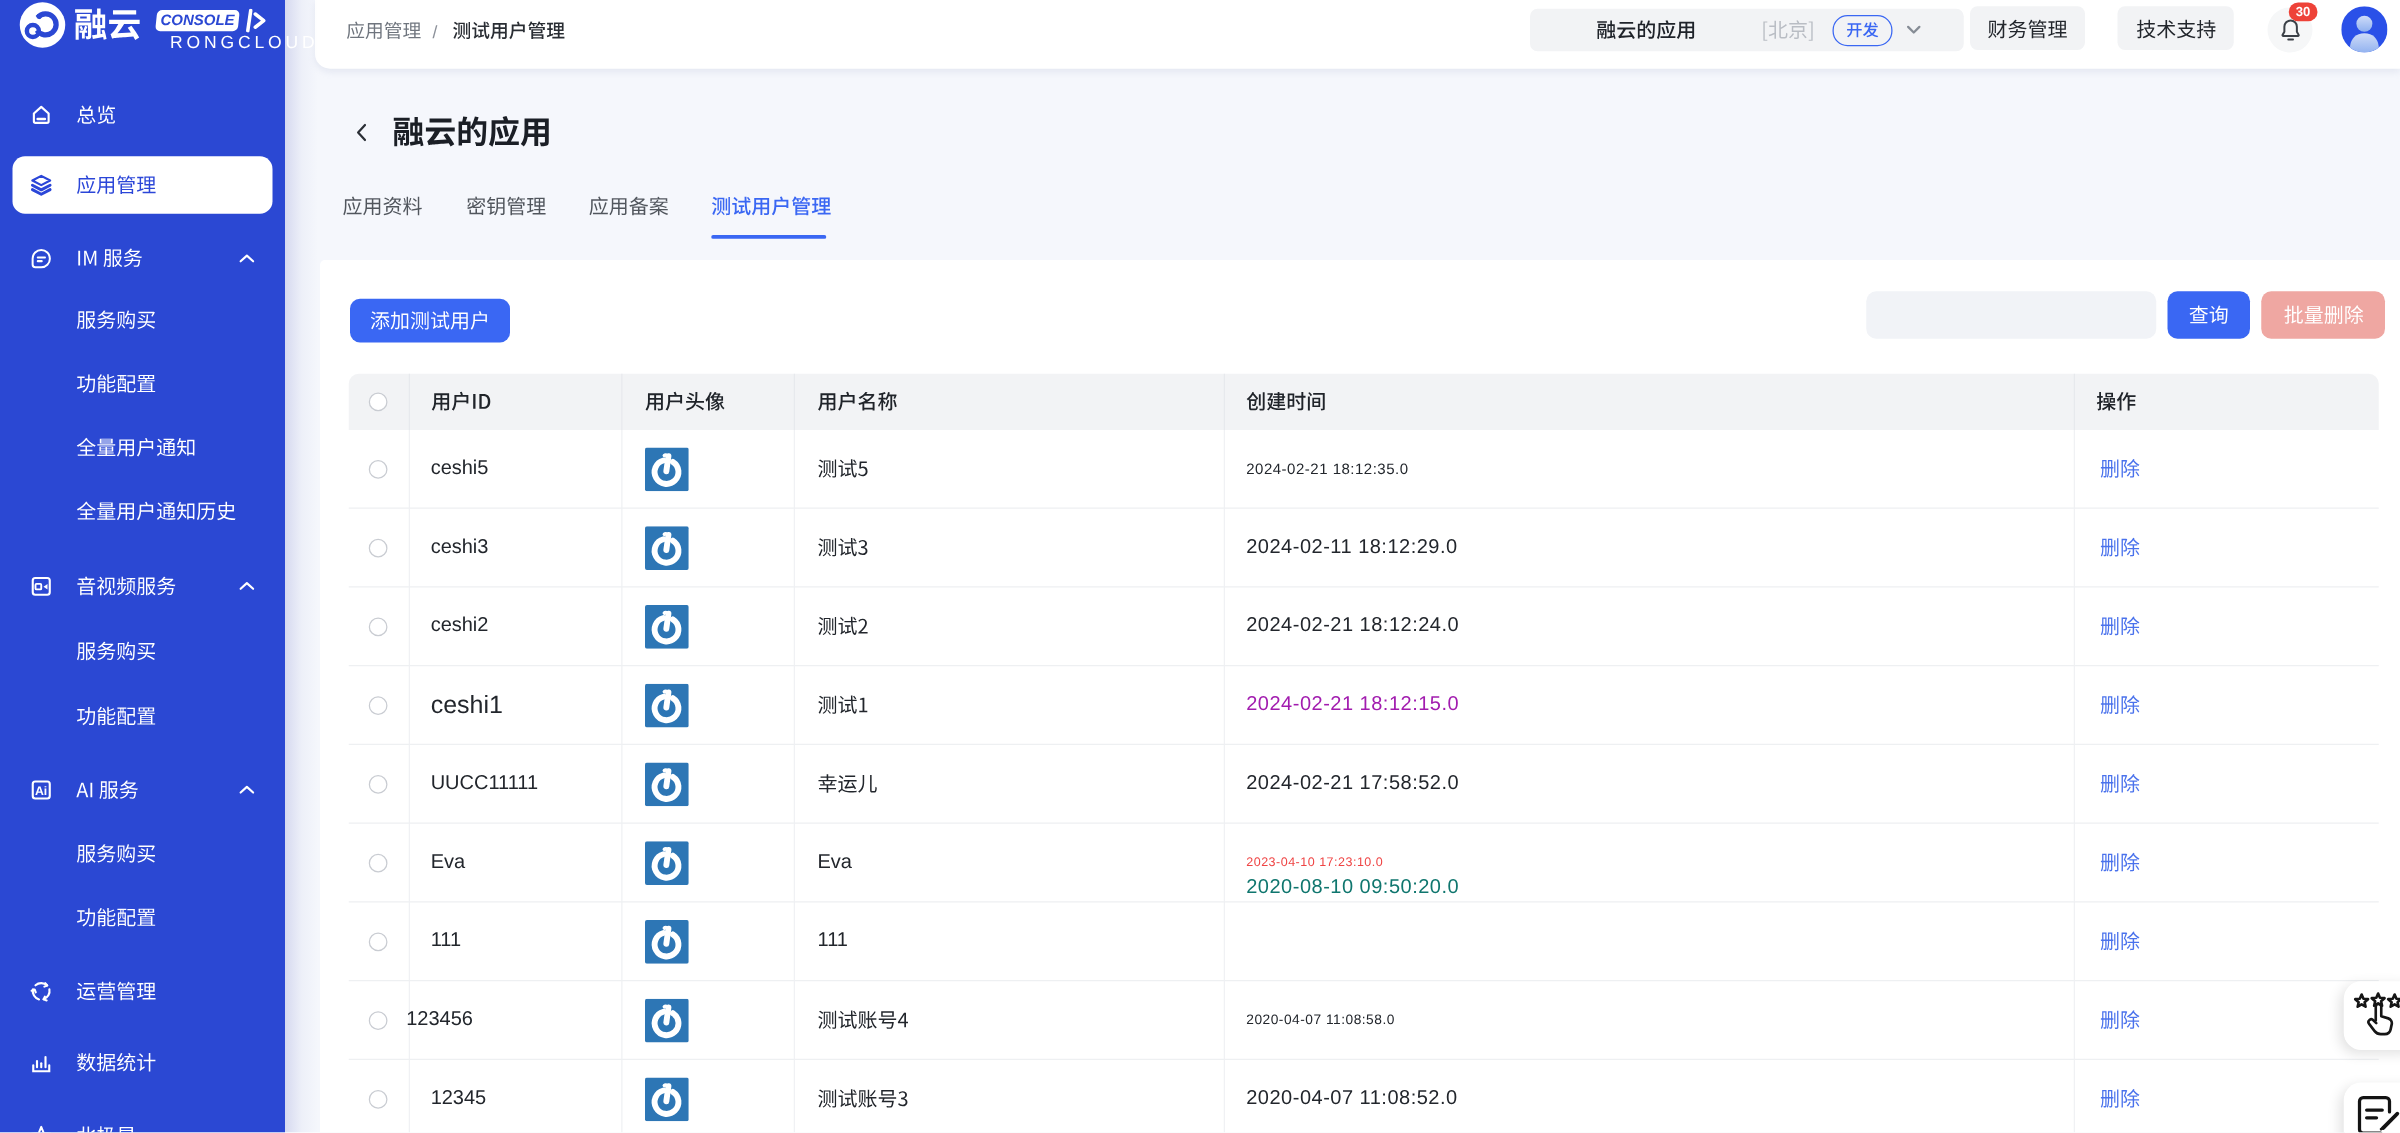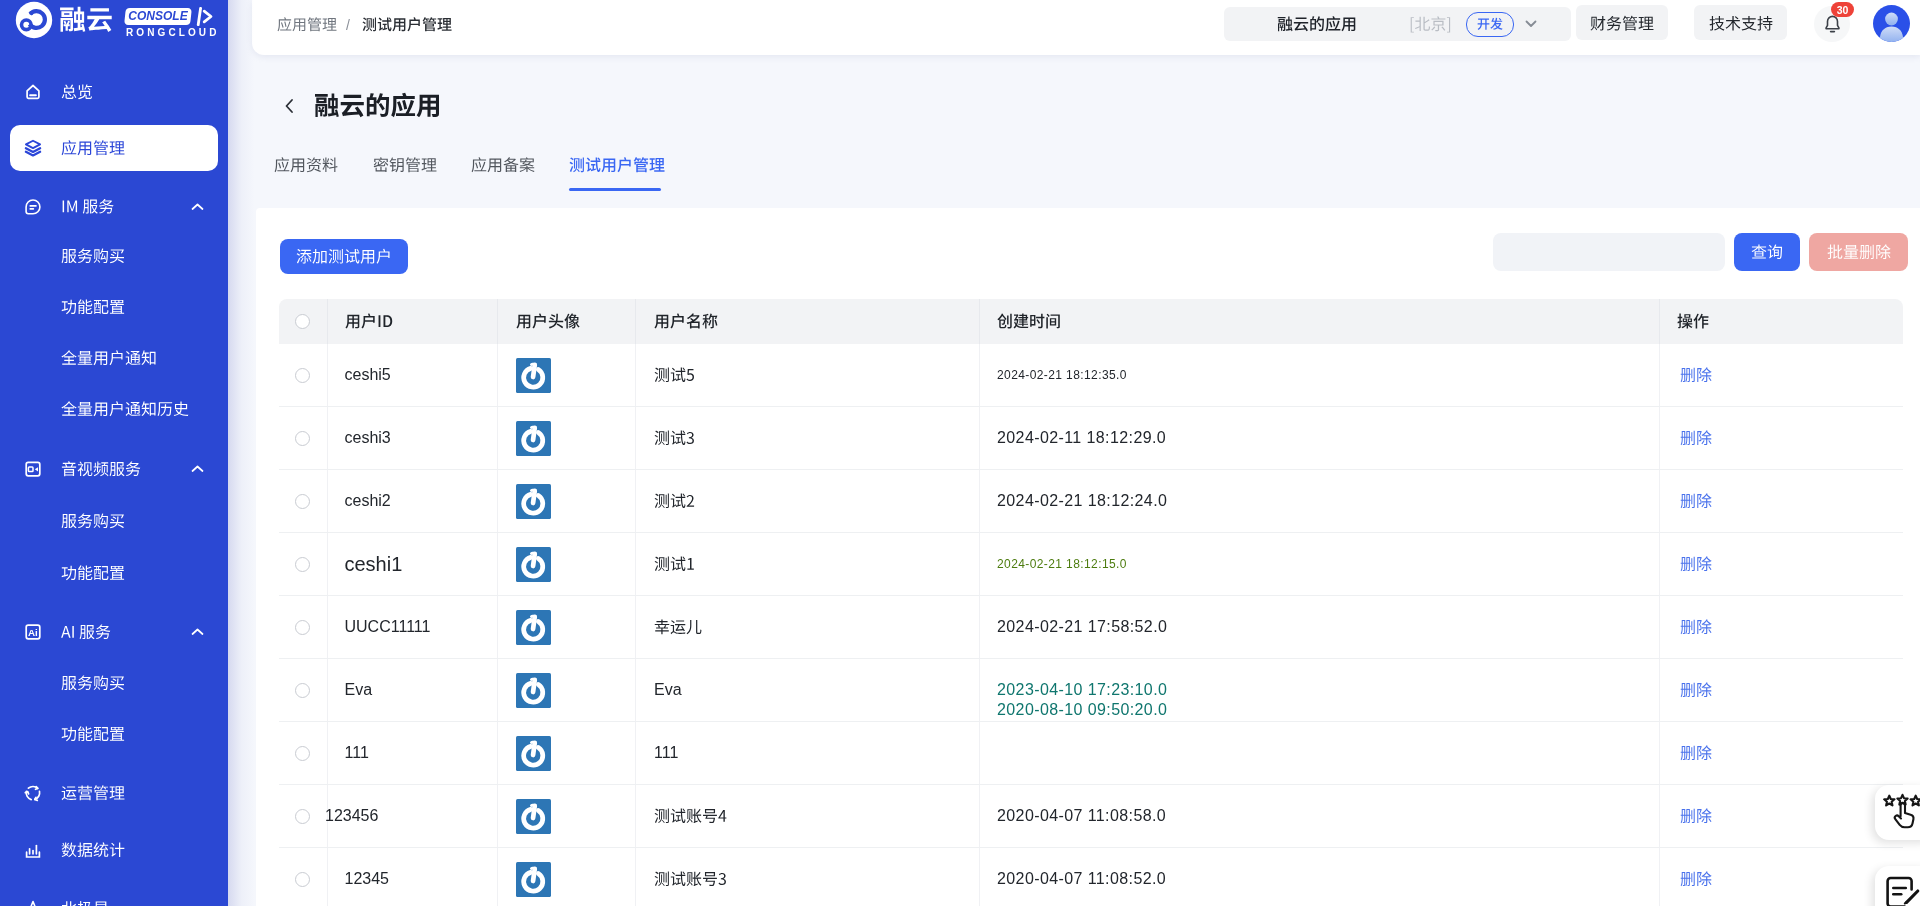--- a/index.html
+++ b/index.html
@@ -178,21 +178,21 @@
     <rect width="40" height="40" rx="1.8" fill="#2d76b5"></rect>
     <g fill="none" stroke="#fff" stroke-linecap="round" transform="rotate(8 20 21)">
       <path d="M19.5 8.8 c-0.6 -2.0 -2.9 -1.9 -3.7 -0.9" stroke-width="3.2"></path>
       <path d="M19.6 7.8 V21.8" stroke-width="5.4"></path>
       <path d="M24.4 12.5 A10.9 10.9 0 1 1 15.6 12.4" stroke-width="5.4"></path>
     </g>
   </svg>
 <svg style="position:absolute;left:654.0px;top:0.0px;overflow:visible" width="2" height="2">
     <path transform="translate(0,569.84) scale(0.016000,-0.016000)" d="M486 92C537 42 596 -28 624 -73L673 -39C644 4 584 72 533 121ZM312 782V154H371V724H588V157H649V782ZM867 827V7C867 -8 861 -13 847 -13C833 -14 786 -14 733 -13C742 -31 752 -60 755 -76C825 -77 868 -75 894 -64C919 -53 929 -34 929 7V827ZM730 750V151H790V750ZM446 653V299C446 178 426 53 259 -32C270 -41 289 -66 296 -78C476 13 504 164 504 298V653ZM81 776C137 745 209 697 243 665L289 726C253 756 180 800 126 829ZM38 506C93 475 166 430 202 400L247 460C209 489 135 532 81 560ZM58 -27 126 -67C168 25 218 148 254 253L194 292C154 180 98 50 58 -27Z M1120 775C1171 731 1235 667 1265 626L1317 678C1287 718 1222 778 1170 821ZM1777 796C1819 752 1865 691 1885 651L1940 688C1918 727 1871 785 1829 828ZM1050 526V454H1189V94C1189 51 1159 22 1141 11C1154 -4 1172 -36 1179 -54C1194 -36 1221 -18 1392 97C1385 112 1376 141 1371 161L1260 89V526ZM1671 835 1677 632H1346V560H1680C1698 183 1745 -74 1869 -77C1907 -77 1947 -35 1967 134C1953 140 1921 160 1907 175C1901 77 1889 21 1871 21C1809 24 1770 251 1754 560H1959V632H1751C1749 697 1747 765 1747 835ZM1360 61 1381 -10C1465 15 1574 47 1679 78L1669 145L1552 112V344H1646V414H1378V344H1483V93Z M2088 0H2490V76H2343V733H2273C2233 710 2186 693 2121 681V623H2252V76H2088Z" fill="#22262c"></path>
   </svg>
-<div class="fx" style="left:997px;top:552.0px;height:24px;font-size:12px;letter-spacing:.4px;color:#4d7c0f">2024-02-21 18:12:15.0</div>
+<div class="fx" style="left:997px;top:552.0px;height:24px;font-size:16px;letter-spacing:.4px;color:#a21caf">2024-02-21 18:12:15.0</div>
 <svg style="position:absolute;left:1680.0px;top:0.0px;overflow:visible" width="2" height="2">
     <path transform="translate(0,569.84) scale(0.016000,-0.016000)" d="M709 729V164H770V729ZM854 823V5C854 -10 849 -14 836 -14C823 -14 781 -15 733 -13C743 -32 753 -62 755 -80C819 -80 860 -78 885 -67C910 -56 920 -36 920 5V823ZM44 450V381H108V331C108 207 103 59 39 -43C55 -50 82 -69 94 -81C162 27 171 199 171 332V381H264V12C264 1 260 -3 250 -3C239 -3 207 -4 171 -3C180 -20 188 -51 190 -69C243 -69 277 -67 298 -55C320 -44 327 -23 327 11V381H397V374C397 242 393 71 337 -46C352 -53 380 -69 392 -79C452 44 460 235 460 375V381H553V12C553 0 549 -3 539 -4C528 -4 496 -4 460 -3C469 -21 477 -51 479 -69C533 -69 566 -67 587 -56C609 -44 616 -24 616 11V381H668V450H616V808H397V450H327V808H108V450ZM171 741H264V450H171ZM460 741H553V450H460Z M1474 221C1440 149 1389 74 1336 22C1353 12 1382 -8 1394 -19C1445 36 1502 122 1541 202ZM1764 200C1817 136 1879 47 1907 -10L1967 25C1938 81 1877 166 1820 229ZM1078 800V-77H1145V732H1274C1250 665 1219 576 1189 505C1266 426 1285 358 1285 303C1285 271 1279 244 1262 233C1254 226 1243 224 1229 223C1213 222 1191 222 1167 225C1178 205 1184 177 1185 158C1209 157 1236 157 1257 159C1278 162 1297 168 1311 179C1340 199 1352 241 1352 296C1351 358 1333 430 1256 513C1292 592 1331 691 1362 774L1314 803L1303 800ZM1371 345V276H1634V7C1634 -6 1630 -11 1614 -11C1600 -12 1551 -12 1495 -10C1507 -30 1517 -59 1521 -79C1593 -79 1639 -78 1668 -66C1697 -55 1706 -34 1706 7V276H1954V345H1706V467H1860V533H1465V467H1634V345ZM1661 847C1595 727 1470 611 1344 546C1362 532 1383 509 1394 492C1493 549 1590 634 1664 730C1749 624 1835 557 1924 501C1935 522 1957 546 1975 561C1882 611 1789 678 1702 784L1725 822Z" fill="#4a72ec"></path>
   </svg>
 <div class="a" style="left:279px;top:657.5px;width:1624px;height:1px;background:#eef0f2"></div>
 <div class="a" style="left:295px;top:619.5px;width:15px;height:15px;border:1.4px solid #c9ccd2;border-radius:50%;background:#fff;box-sizing:border-box"></div>
 <div class="fx" style="left:344.5px;top:615.0px;height:24px;font-size:16px;color:#22262c">UUCC11111</div>
 <svg class="a" style="left:516px;top:609.5px" width="35" height="35" viewBox="0 0 40 40">
     <rect width="40" height="40" rx="1.8" fill="#2d76b5"></rect>
     <g fill="none" stroke="#fff" stroke-linecap="round" transform="rotate(8 20 21)">
       <path d="M19.5 8.8 c-0.6 -2.0 -2.9 -1.9 -3.7 -0.9" stroke-width="3.2"></path>
@@ -212,21 +212,21 @@
 <div class="fx" style="left:344.5px;top:678.0px;height:24px;font-size:16px;color:#22262c">Eva</div>
 <svg class="a" style="left:516px;top:672.5px" width="35" height="35" viewBox="0 0 40 40">
     <rect width="40" height="40" rx="1.8" fill="#2d76b5"></rect>
     <g fill="none" stroke="#fff" stroke-linecap="round" transform="rotate(8 20 21)">
       <path d="M19.5 8.8 c-0.6 -2.0 -2.9 -1.9 -3.7 -0.9" stroke-width="3.2"></path>
       <path d="M19.6 7.8 V21.8" stroke-width="5.4"></path>
       <path d="M24.4 12.5 A10.9 10.9 0 1 1 15.6 12.4" stroke-width="5.4"></path>
     </g>
   </svg>
 <div class="fx" style="left:654px;top:678.0px;height:24px;font-size:16px;color:#22262c">Eva</div>
-<div class="fx" style="left:997px;top:678.0px;height:24px;font-size:16px;letter-spacing:.4px;color:#0f766e">2023-04-10 17:23:10.0</div>
+<div class="fx" style="left:997px;top:678.0px;height:24px;font-size:10px;letter-spacing:.4px;color:#ef4444">2023-04-10 17:23:10.0</div>
 <svg style="position:absolute;left:1680.0px;top:0.0px;overflow:visible" width="2" height="2">
     <path transform="translate(0,695.84) scale(0.016000,-0.016000)" d="M709 729V164H770V729ZM854 823V5C854 -10 849 -14 836 -14C823 -14 781 -15 733 -13C743 -32 753 -62 755 -80C819 -80 860 -78 885 -67C910 -56 920 -36 920 5V823ZM44 450V381H108V331C108 207 103 59 39 -43C55 -50 82 -69 94 -81C162 27 171 199 171 332V381H264V12C264 1 260 -3 250 -3C239 -3 207 -4 171 -3C180 -20 188 -51 190 -69C243 -69 277 -67 298 -55C320 -44 327 -23 327 11V381H397V374C397 242 393 71 337 -46C352 -53 380 -69 392 -79C452 44 460 235 460 375V381H553V12C553 0 549 -3 539 -4C528 -4 496 -4 460 -3C469 -21 477 -51 479 -69C533 -69 566 -67 587 -56C609 -44 616 -24 616 11V381H668V450H616V808H397V450H327V808H108V450ZM171 741H264V450H171ZM460 741H553V450H460Z M1474 221C1440 149 1389 74 1336 22C1353 12 1382 -8 1394 -19C1445 36 1502 122 1541 202ZM1764 200C1817 136 1879 47 1907 -10L1967 25C1938 81 1877 166 1820 229ZM1078 800V-77H1145V732H1274C1250 665 1219 576 1189 505C1266 426 1285 358 1285 303C1285 271 1279 244 1262 233C1254 226 1243 224 1229 223C1213 222 1191 222 1167 225C1178 205 1184 177 1185 158C1209 157 1236 157 1257 159C1278 162 1297 168 1311 179C1340 199 1352 241 1352 296C1351 358 1333 430 1256 513C1292 592 1331 691 1362 774L1314 803L1303 800ZM1371 345V276H1634V7C1634 -6 1630 -11 1614 -11C1600 -12 1551 -12 1495 -10C1507 -30 1517 -59 1521 -79C1593 -79 1639 -78 1668 -66C1697 -55 1706 -34 1706 7V276H1954V345H1706V467H1860V533H1465V467H1634V345ZM1661 847C1595 727 1470 611 1344 546C1362 532 1383 509 1394 492C1493 549 1590 634 1664 730C1749 624 1835 557 1924 501C1935 522 1957 546 1975 561C1882 611 1789 678 1702 784L1725 822Z" fill="#4a72ec"></path>
   </svg>
 <div class="a" style="left:279px;top:783.5px;width:1624px;height:1px;background:#eef0f2"></div>
 <div class="a" style="left:295px;top:745.5px;width:15px;height:15px;border:1.4px solid #c9ccd2;border-radius:50%;background:#fff;box-sizing:border-box"></div>
 <div class="fx" style="left:344.5px;top:741.0px;height:24px;font-size:16px;color:#22262c">111</div>
 <svg class="a" style="left:516px;top:735.5px" width="35" height="35" viewBox="0 0 40 40">
     <rect width="40" height="40" rx="1.8" fill="#2d76b5"></rect>
     <g fill="none" stroke="#fff" stroke-linecap="round" transform="rotate(8 20 21)">
       <path d="M19.5 8.8 c-0.6 -2.0 -2.9 -1.9 -3.7 -0.9" stroke-width="3.2"></path>
@@ -246,21 +246,21 @@
     <rect width="40" height="40" rx="1.8" fill="#2d76b5"></rect>
     <g fill="none" stroke="#fff" stroke-linecap="round" transform="rotate(8 20 21)">
       <path d="M19.5 8.8 c-0.6 -2.0 -2.9 -1.9 -3.7 -0.9" stroke-width="3.2"></path>
       <path d="M19.6 7.8 V21.8" stroke-width="5.4"></path>
       <path d="M24.4 12.5 A10.9 10.9 0 1 1 15.6 12.4" stroke-width="5.4"></path>
     </g>
   </svg>
 <svg style="position:absolute;left:654.0px;top:0.0px;overflow:visible" width="2" height="2">
     <path transform="translate(0,821.84) scale(0.016000,-0.016000)" d="M486 92C537 42 596 -28 624 -73L673 -39C644 4 584 72 533 121ZM312 782V154H371V724H588V157H649V782ZM867 827V7C867 -8 861 -13 847 -13C833 -14 786 -14 733 -13C742 -31 752 -60 755 -76C825 -77 868 -75 894 -64C919 -53 929 -34 929 7V827ZM730 750V151H790V750ZM446 653V299C446 178 426 53 259 -32C270 -41 289 -66 296 -78C476 13 504 164 504 298V653ZM81 776C137 745 209 697 243 665L289 726C253 756 180 800 126 829ZM38 506C93 475 166 430 202 400L247 460C209 489 135 532 81 560ZM58 -27 126 -67C168 25 218 148 254 253L194 292C154 180 98 50 58 -27Z M1120 775C1171 731 1235 667 1265 626L1317 678C1287 718 1222 778 1170 821ZM1777 796C1819 752 1865 691 1885 651L1940 688C1918 727 1871 785 1829 828ZM1050 526V454H1189V94C1189 51 1159 22 1141 11C1154 -4 1172 -36 1179 -54C1194 -36 1221 -18 1392 97C1385 112 1376 141 1371 161L1260 89V526ZM1671 835 1677 632H1346V560H1680C1698 183 1745 -74 1869 -77C1907 -77 1947 -35 1967 134C1953 140 1921 160 1907 175C1901 77 1889 21 1871 21C1809 24 1770 251 1754 560H1959V632H1751C1749 697 1747 765 1747 835ZM1360 61 1381 -10C1465 15 1574 47 1679 78L1669 145L1552 112V344H1646V414H1378V344H1483V93Z M2213 666V380C2213 252 2203 71 2037 -29C2051 -40 2070 -62 2078 -74C2254 41 2273 233 2273 380V666ZM2249 130C2295 75 2349 -1 2372 -49L2423 -8C2398 37 2342 110 2296 164ZM2085 793V177H2144V731H2338V180H2398V793ZM2841 796C2791 696 2706 599 2617 537C2634 524 2660 496 2672 482C2761 552 2853 661 2911 774ZM2500 -85C2516 -72 2545 -60 2738 19C2734 35 2731 64 2731 85L2584 32V381H2666C2711 191 2793 29 2914 -58C2926 -39 2949 -13 2965 0C2854 72 2776 217 2735 381H2945V451H2584V820H2513V451H2424V381H2513V42C2513 2 2487 -16 2469 -24C2481 -39 2495 -68 2500 -85Z M3260 732H3736V596H3260ZM3185 799V530H3815V799ZM3063 440V371H3269C3249 309 3224 240 3203 191H3727C3708 75 3688 19 3663 -1C3651 -9 3639 -10 3615 -10C3587 -10 3514 -9 3444 -2C3458 -23 3468 -52 3470 -74C3539 -78 3605 -79 3639 -77C3678 -76 3702 -70 3726 -50C3763 -18 3788 57 3812 225C3814 236 3816 259 3816 259H3315L3352 371H3933V440Z M4340 0H4426V202H4524V275H4426V733H4325L4020 262V202H4340ZM4340 275H4115L4282 525C4303 561 4323 598 4341 633H4345C4343 596 4340 536 4340 500Z" fill="#22262c"></path>
   </svg>
-<div class="fx" style="left:997px;top:804.0px;height:24px;font-size:16px;letter-spacing:.4px;color:#22262c">2020-04-07 11:08:58.0</div>
+<div class="fx" style="left:997px;top:804.0px;height:24px;font-size:11px;letter-spacing:.4px;color:#22262c">2020-04-07 11:08:58.0</div>
 <svg style="position:absolute;left:1680.0px;top:0.0px;overflow:visible" width="2" height="2">
     <path transform="translate(0,821.84) scale(0.016000,-0.016000)" d="M709 729V164H770V729ZM854 823V5C854 -10 849 -14 836 -14C823 -14 781 -15 733 -13C743 -32 753 -62 755 -80C819 -80 860 -78 885 -67C910 -56 920 -36 920 5V823ZM44 450V381H108V331C108 207 103 59 39 -43C55 -50 82 -69 94 -81C162 27 171 199 171 332V381H264V12C264 1 260 -3 250 -3C239 -3 207 -4 171 -3C180 -20 188 -51 190 -69C243 -69 277 -67 298 -55C320 -44 327 -23 327 11V381H397V374C397 242 393 71 337 -46C352 -53 380 -69 392 -79C452 44 460 235 460 375V381H553V12C553 0 549 -3 539 -4C528 -4 496 -4 460 -3C469 -21 477 -51 479 -69C533 -69 566 -67 587 -56C609 -44 616 -24 616 11V381H668V450H616V808H397V450H327V808H108V450ZM171 741H264V450H171ZM460 741H553V450H460Z M1474 221C1440 149 1389 74 1336 22C1353 12 1382 -8 1394 -19C1445 36 1502 122 1541 202ZM1764 200C1817 136 1879 47 1907 -10L1967 25C1938 81 1877 166 1820 229ZM1078 800V-77H1145V732H1274C1250 665 1219 576 1189 505C1266 426 1285 358 1285 303C1285 271 1279 244 1262 233C1254 226 1243 224 1229 223C1213 222 1191 222 1167 225C1178 205 1184 177 1185 158C1209 157 1236 157 1257 159C1278 162 1297 168 1311 179C1340 199 1352 241 1352 296C1351 358 1333 430 1256 513C1292 592 1331 691 1362 774L1314 803L1303 800ZM1371 345V276H1634V7C1634 -6 1630 -11 1614 -11C1600 -12 1551 -12 1495 -10C1507 -30 1517 -59 1521 -79C1593 -79 1639 -78 1668 -66C1697 -55 1706 -34 1706 7V276H1954V345H1706V467H1860V533H1465V467H1634V345ZM1661 847C1595 727 1470 611 1344 546C1362 532 1383 509 1394 492C1493 549 1590 634 1664 730C1749 624 1835 557 1924 501C1935 522 1957 546 1975 561C1882 611 1789 678 1702 784L1725 822Z" fill="#4a72ec"></path>
   </svg>
 
 <div class="a" style="left:295px;top:871.5px;width:15px;height:15px;border:1.4px solid #c9ccd2;border-radius:50%;background:#fff;box-sizing:border-box"></div>
 <div class="fx" style="left:344.5px;top:867.0px;height:24px;font-size:16px;color:#22262c">12345</div>
 <svg class="a" style="left:516px;top:861.5px" width="35" height="35" viewBox="0 0 40 40">
     <rect width="40" height="40" rx="1.8" fill="#2d76b5"></rect>
     <g fill="none" stroke="#fff" stroke-linecap="round" transform="rotate(8 20 21)">
       <path d="M19.5 8.8 c-0.6 -2.0 -2.9 -1.9 -3.7 -0.9" stroke-width="3.2"></path>
@@ -287,21 +287,21 @@
 </svg>
 <svg style="position:absolute;left:59.0px;top:0.0px;overflow:visible" width="2" height="2">
     <path transform="translate(0,29.36) scale(0.027000,-0.027000)" d="M190 595H385V537H190ZM89 675V456H493V675ZM40 812V711H539V812ZM168 294C187 261 207 217 214 188L279 213C271 241 251 284 230 316ZM556 660V247H691V62C635 54 584 47 542 42L566 -67L872 -10C878 -40 882 -67 885 -89L972 -66C962 3 932 119 903 207L822 190C832 158 841 123 850 87L794 78V247H931V660H795V835H691V660ZM640 558H700V349H640ZM785 558H842V349H785ZM336 322C325 283 301 227 281 186H170V114H243V-55H327V114H398V186H354L410 293ZM56 421V-89H147V333H423V27C423 18 420 15 411 15C403 15 375 15 348 16C360 -10 371 -48 374 -74C423 -74 459 -73 485 -58C513 -43 519 -17 519 26V421Z M1162 784V660H1850V784ZM1135 -54C1189 -34 1260 -30 1765 9C1788 -30 1808 -66 1822 -97L1939 -26C1889 68 1793 211 1710 322L1599 264C1629 221 1662 173 1694 124L1294 100C1363 180 1433 278 1491 379H1953V503H1048V379H1321C1264 272 1197 176 1170 147C1138 109 1117 87 1088 80C1104 42 1127 -27 1135 -54Z" fill="#fff"></path>
   </svg>
 <div class="a" style="left:125px;top:8px;width:66px;height:16.5px;background:#fff;border-radius:4px;transform:skewX(-6deg)"></div>
 <div class="fx" style="left:125px;top:8px;width:66px;height:16.5px;font-size:12px;font-weight:bold;font-style:italic;color:#2b48d3;justify-content:center">CONSOLE</div>
 <svg class="a" style="left:194px;top:7px" width="20" height="19" viewBox="0 0 20 19">
 <path d="M6.6 1.3 L4.2 17.7" stroke="#fff" stroke-width="2.8" stroke-linecap="round" fill="none"></path>
 <path d="M10.2 4.2 L17 9.5 L10.2 14.8" stroke="#fff" stroke-width="2.8" stroke-linecap="round" stroke-linejoin="round" fill="none"></path>
 </svg>
-<div class="fx" style="left:126px;top:27.5px;height:10px;font-size:10px;font-weight:bold;color:#fff;letter-spacing:3.1px">RONGCLOUD</div>
+<div class="fx" style="left:136px;top:27.5px;height:10px;font-size:14px;font-weight:normal;color:#fff;letter-spacing:3.1px">RONGCLOUD</div>
 <div class="a" style="left:10px;top:125px;width:208px;height:46px;background:#fff;border-radius:10px"></div>
 <svg class="a" style="left:24px;top:83.0px" width="18" height="18" viewBox="0 0 18 18">
     <g fill="none" stroke="#fff" stroke-width="1.7" stroke-linecap="round" stroke-linejoin="round">
       <path d="M3.1 7.8 L9 2.5 L14.9 7.8 V14 a1.3 1.3 0 0 1 -1.3 1.3 H4.4 a1.3 1.3 0 0 1 -1.3 -1.3 Z"></path>
       <path d="M6.1 12.2 H11.9" stroke-width="2.0"></path>
     </g>
   </svg>
 <svg style="position:absolute;left:61.0px;top:0.0px;overflow:visible" width="2" height="2">
     <path transform="translate(0,97.84) scale(0.016000,-0.016000)" d="M759 214C816 145 875 52 897 -10L958 28C936 91 875 180 816 247ZM412 269C478 224 554 153 591 104L647 152C609 199 532 267 465 311ZM281 241V34C281 -47 312 -69 431 -69C455 -69 630 -69 656 -69C748 -69 773 -41 784 74C762 78 730 90 713 101C707 13 700 -1 650 -1C611 -1 464 -1 435 -1C371 -1 360 5 360 35V241ZM137 225C119 148 84 60 43 9L112 -24C157 36 190 130 208 212ZM265 567H737V391H265ZM186 638V319H820V638H657C692 689 729 751 761 808L684 839C658 779 614 696 575 638H370L429 668C411 715 365 784 321 836L257 806C299 755 341 685 358 638Z M1644 626C1695 578 1752 510 1777 464L1844 496C1818 541 1762 606 1708 653ZM1115 784V502H1188V784ZM1324 830V469H1397V830ZM1528 183V26C1528 -47 1553 -66 1651 -66C1672 -66 1806 -66 1827 -66C1907 -66 1928 -38 1937 76C1917 80 1887 90 1871 102C1867 11 1860 -2 1820 -2C1791 -2 1680 -2 1658 -2C1611 -2 1603 2 1603 27V183ZM1457 326V248C1457 168 1431 55 1066 -22C1083 -37 1104 -65 1114 -82C1491 7 1535 142 1535 246V326ZM1196 439V121H1270V372H1741V127H1819V439ZM1586 841C1559 729 1512 615 1451 541C1470 533 1501 514 1515 503C1549 548 1580 606 1606 671H1935V738H1632C1641 767 1650 796 1658 826Z" fill="#fff"></path>
   </svg>

